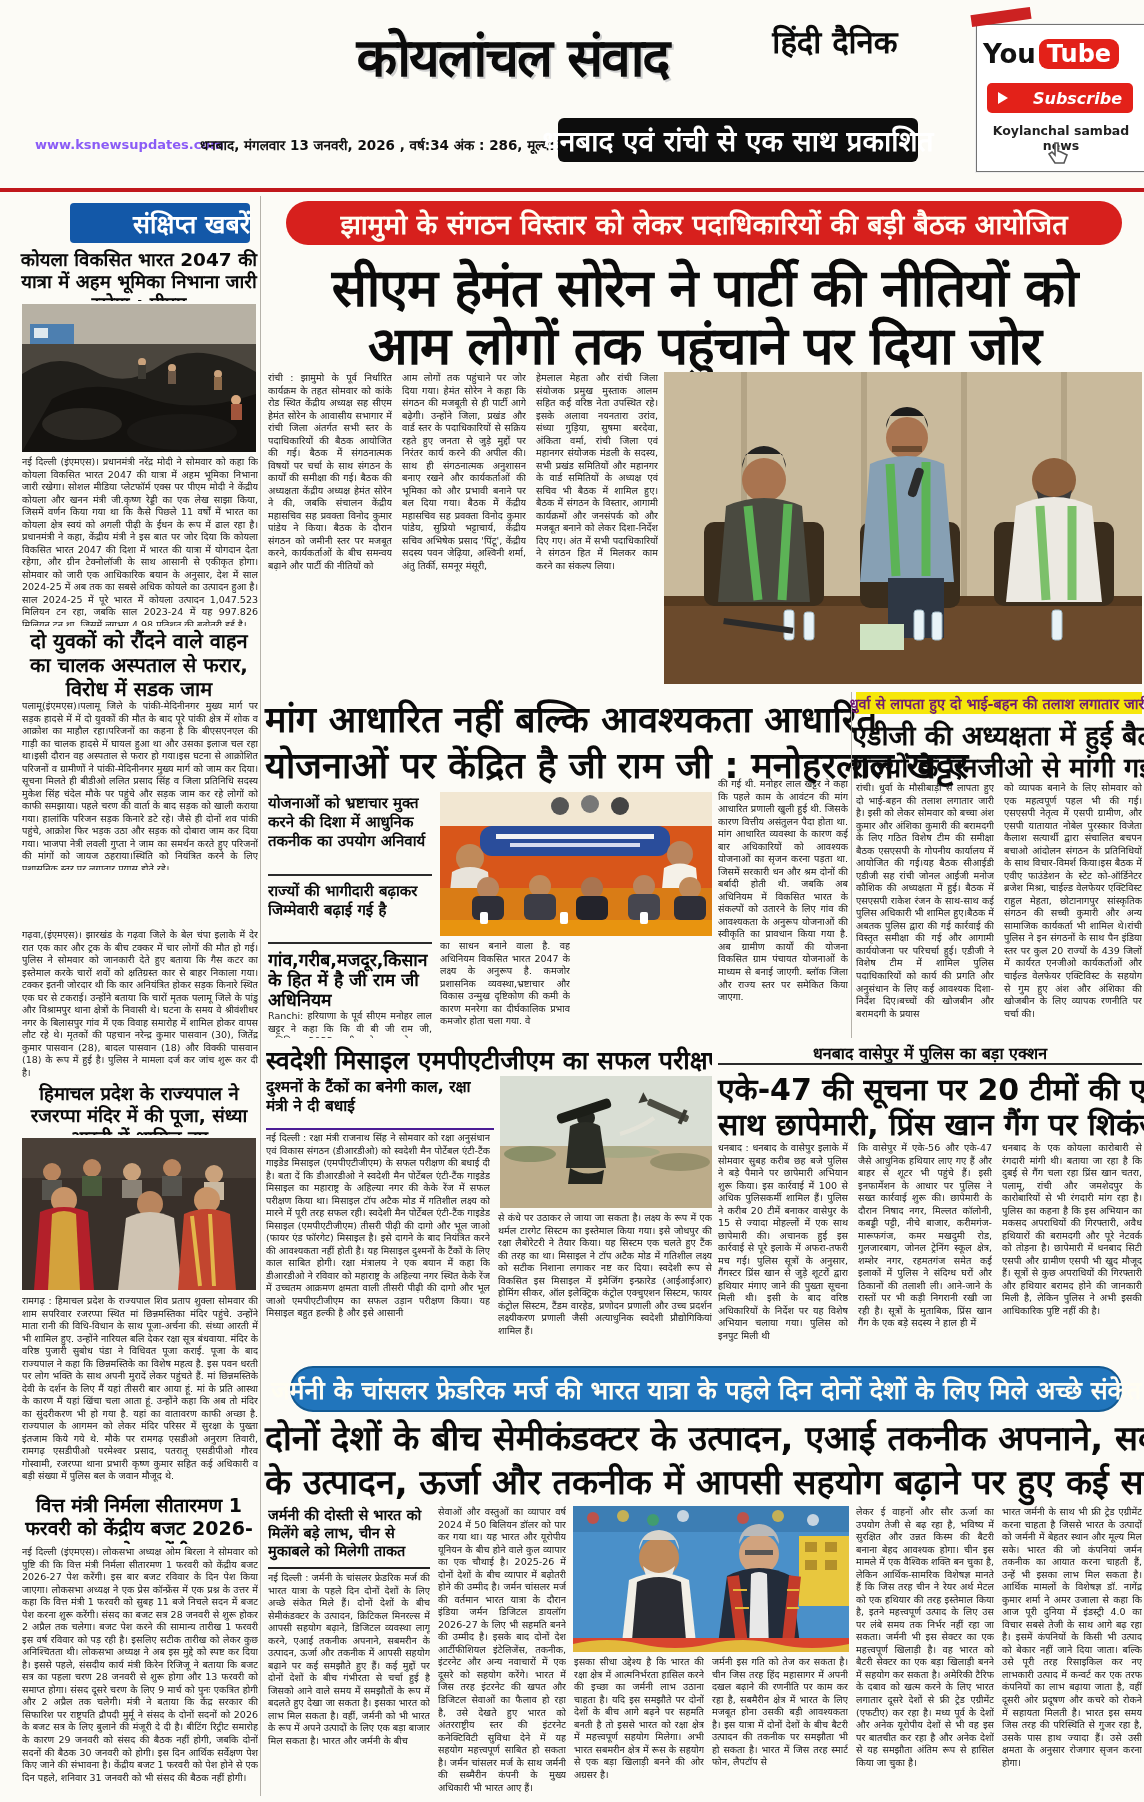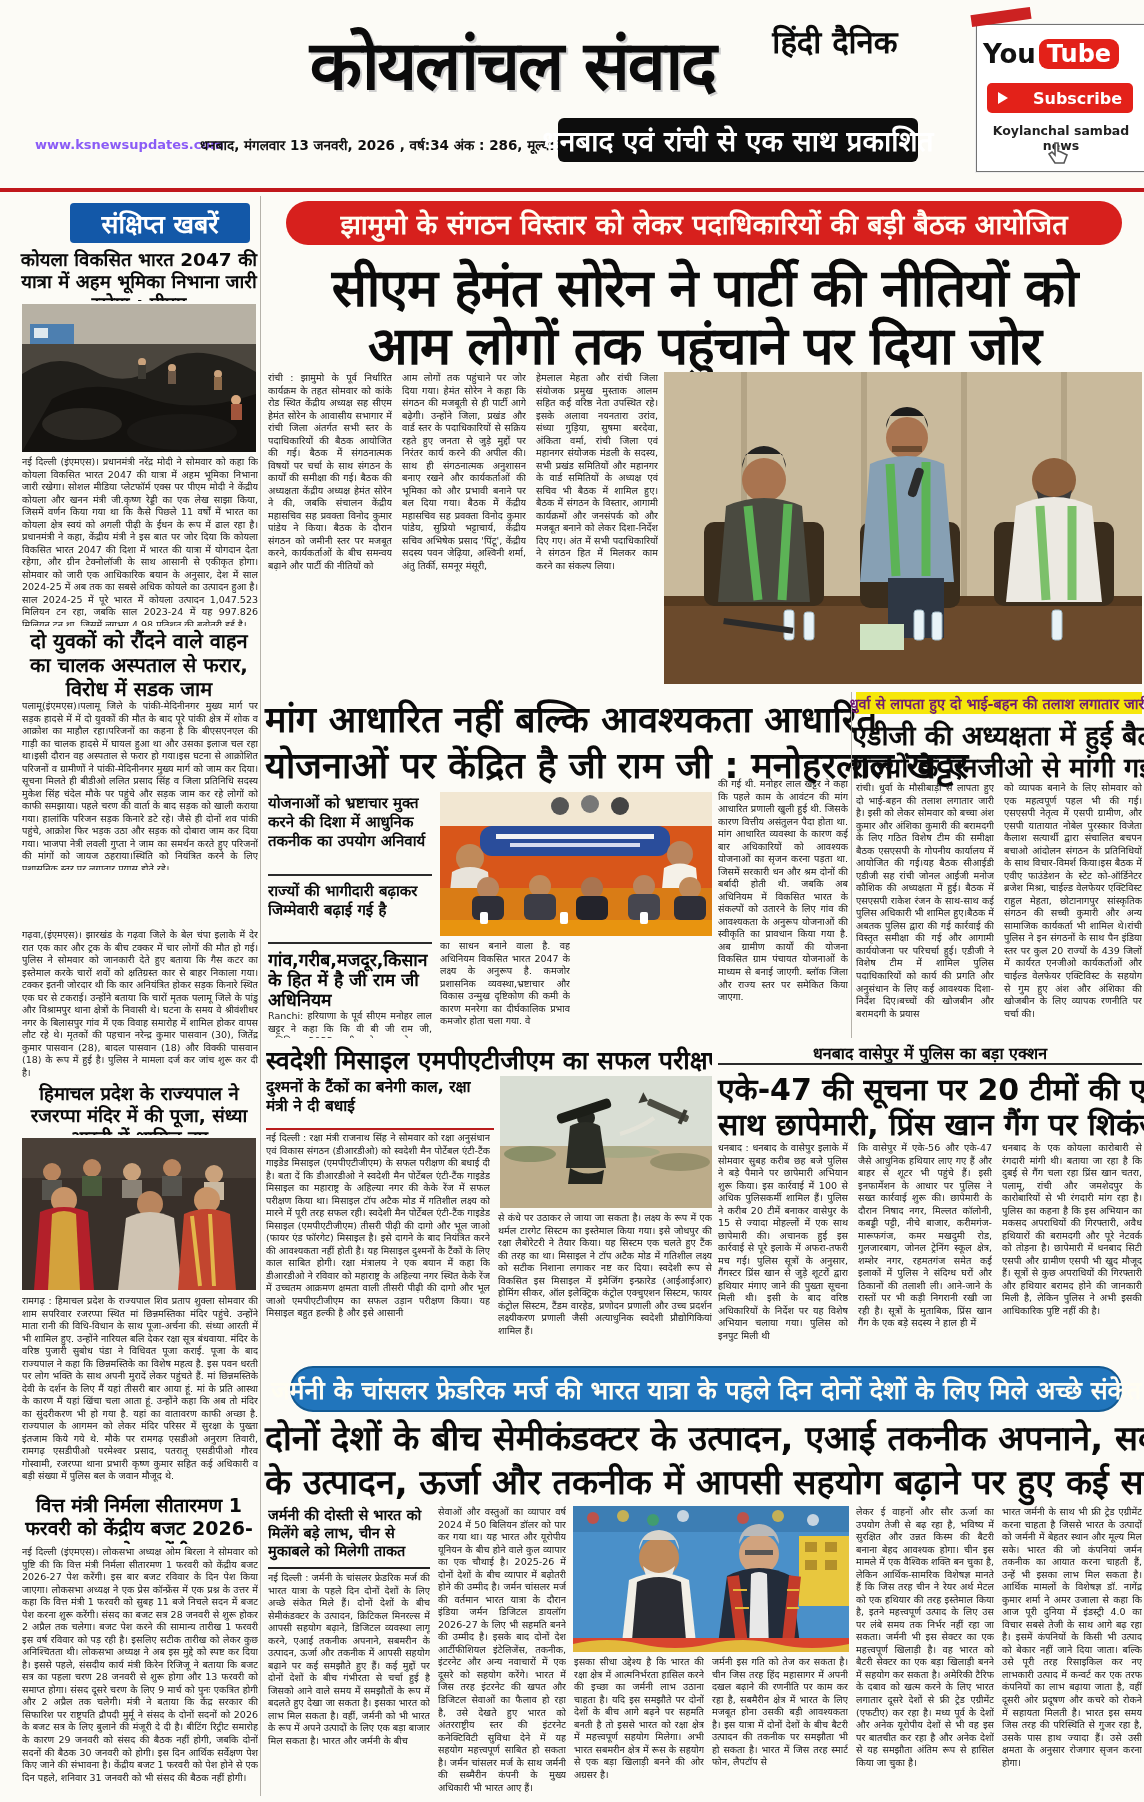--- a/index.html
+++ b/index.html
@@ -17,48 +17,48 @@
   .boldIntro{font-weight:700;font-size:15px;line-height:1.25;color:#0d0d0d;}
   .kickerY{background:#f6e70a;color:#701a75;font-weight:800;display:flex;align-items:center;justify-content:center;}
   svg{display:block;}
 </style>
 </head>
 <body>
 
 <div id="page">
 
   <div class="abs hl" style="left:735px;top:20px;width:200px;font-size:31px;text-align:center;">हिंदी दैनिक</div>
-  <div class="abs hl nowrap" style="left:90px;top:30px;width:845px;font-size:68px;line-height:1.05;text-align:center;letter-spacing:-2px;text-shadow:2px 2px 0 #cfcfcf;">कोयलांचल संवाद</div>
+  <div class="abs hl nowrap" style="left:90px;top:30px;width:845px;font-size:53px;line-height:1.05;text-align:center;letter-spacing:-2px;text-shadow:2px 2px 0 #cfcfcf;">कोयलांचल संवाद</div>
   <div class="abs" style="left:35px;top:137px;font-size:13px;font-weight:700;color:#8b5cf6;">www.ksnewsupdates.com</div>
   <div class="abs nowrap" style="left:200px;top:136px;width:340px;font-size:13.5px;font-weight:700;color:#111;">धनबाद, मंगलवार 13 जनवरी, 2026 , वर्ष:34  अंक : 286, मूल्य:3 रुपए</div>
   <div class="abs" style="left:558px;top:118px;width:360px;height:44px;background:#0d0d0d;border-radius:6px;display:flex;align-items:center;justify-content:center;">
     <span style="color:#fff;font-weight:800;font-size:28px;white-space:nowrap;">धनबाद एवं रांची से एक साथ प्रकाशित</span>
   </div>
 
   <div class="abs" style="left:976px;top:24px;width:168px;height:146px;background:#fff;border:1px solid #737373;box-shadow:0 0 0 1px #eee;">
     <div style="position:absolute;left:-6px;top:-14px;width:60px;height:12px;background:#c22;transform:rotate(-8deg);"></div>
     <div class="abs" style="left:6px;top:14px;display:flex;align-items:center;gap:3px;">
       <span style="font-weight:800;font-size:26px;color:#111;">You</span>
       <span style="background:#e32119;color:#fff;font-weight:800;font-size:24px;border-radius:9px;padding:1px 8px;">Tube</span>
     </div>
-    <div class="abs" style="left:10px;top:58px;width:146px;height:30px;background:#e32119;border-radius:5px;display:flex;align-items:center;justify-content:center;gap:25px;">
+    <div class="abs" style="left:10px;top:58px;width:146px;height:30px;background:#e32119;border-radius:5px;display:flex;align-items:center;justify-content:center;gap:25px;font-style:italic;">
       <span style="width:0;height:0;border-left:10px solid #fff;border-top:6px solid transparent;border-bottom:6px solid transparent;display:inline-block;"></span>
       <span style="color:#fff;font-weight:700;font-size:16px;">Subscribe</span>
     </div>
     <div class="abs" style="left:4px;top:98px;width:160px;text-align:center;font-size:12.5px;font-weight:700;color:#222;">Koylanchal sambad news</div>
     <svg class="abs" style="left:66px;top:114px;" width="30" height="30" viewBox="0 0 30 30">
       <path d="M12 4 v12 l-3-3 -3 2 6 9 h9 l3-8 -6-3 -3-1 v-8 z" fill="#fff" stroke="#555" stroke-width="1.6"></path>
     </svg>
   </div>
 
   <div class="abs" style="left:0;top:188px;width:1144px;height:4px;background:#c0181c;"></div>
 
   <div class="abs vrule" style="left:260px;top:196px;height:1600px;"></div>
 
-  <div class="abs" style="left:70px;top:203px;width:180px;height:40px;background:#1358a8;border-radius:4px;display:flex;align-items:center;justify-content:center;">
+  <div class="abs" style="left:70px;top:203px;width:180px;height:40px;background:#1358a8;border-radius:4px;display:flex;align-items:center;justify-content:flex-end;">
     <span style="color:#fff;font-weight:800;font-size:25px;white-space:nowrap;">संक्षिप्त खबरें</span>
   </div>
 
   <div class="abs sideHead" style="left:20px;top:249px;width:238px;height:52px;font-size:18.5px;overflow:hidden;">कोयला विकसित भारत 2047 की यात्रा में अहम भूमिका निभाना जारी रखेगा : पीएम</div>
 
   <div class="abs" style="left:22px;top:304px;width:234px;height:148px;">
     <svg width="234" height="148" viewBox="0 0 234 148">
       <rect width="234" height="148" fill="#8a8478"></rect>
       <rect width="234" height="42" fill="#b7b1a4"></rect>
       <rect x="8" y="20" width="44" height="26" fill="#4d7fb0"></rect>
@@ -223,21 +223,21 @@
 
   <div class="abs kickerY" style="left:856px;top:692px;width:286px;height:22px;">
     <span style="font-size:14.5px;white-space:nowrap;">धुर्वा से लापता हुए दो भाई-बहन की तलाश लगातार जारी</span>
   </div>
   <div class="abs hl nowrap center" style="left:852px;top:716px;width:292px;font-size:27px;">एडीजी की अध्यक्षता में हुई बैठक, 20</div>
   <div class="abs hl nowrap center" style="left:852px;top:748px;width:292px;font-size:27px;">राज्यों के एनजीओ से मांगी गई मदद</div>
   <div class="abs bt" style="left:856px;top:782px;width:138px;height:256px;">रांची। धुर्वा के मौसीबाड़ी से लापता हुए दो भाई-बहन की तलाश लगातार जारी है। इसी को लेकर सोमवार को बच्चा अंश कुमार और अंशिका कुमारी की बरामदगी के लिए गठित विशेष टीम की समीक्षा बैठक एसएसपी के गोपनीय कार्यालय में आयोजित की गई।यह बैठक सीआईडी एडीजी सह रांची जोनल आईजी मनोज कौशिक की अध्यक्षता में हुई। बैठक में एसएसपी राकेश रंजन के साथ-साथ कई पुलिस अधिकारी भी शामिल हुए।बैठक में अबतक पुलिस द्वारा की गई कार्रवाई की विस्तृत समीक्षा की गई और आगामी कार्ययोजना पर परिचर्चा हुई। एडीजी ने विशेष टीम में शामिल पुलिस पदाधिकारियों को कार्य की प्रगति और अनुसंधान के लिए कई आवश्यक दिशा-निर्देश दिए।बच्चों की खोजबीन और बरामदगी के प्रयास</div>
   <div class="abs bt" style="left:1004px;top:782px;width:138px;height:256px;">को व्यापक बनाने के लिए सोमवार को एक महत्वपूर्ण पहल भी की गई। एसएसपी नेतृत्व में एसपी ग्रामीण, और एसपी यातायात नोबेल पुरस्कार विजेता कैलाश सत्यार्थी द्वारा संचालित बचपन बचाओ आंदोलन संगठन के प्रतिनिधियों के साथ विचार-विमर्श किया।इस बैठक में एवीए फाउंडेशन के स्टेट को-ऑर्डिनेटर ब्रजेश मिश्रा, चाईल्ड वेलफेयर एक्टिविस्ट राहुल मेहता, छोटानागपुर सांस्कृतिक संगठन की सच्ची कुमारी और अन्य सामाजिक कार्यकर्ता भी शामिल थे।रांची पुलिस ने इन संगठनों के साथ पैन इंडिया स्तर पर कुल 20 राज्यों के 439 जिलों में कार्यरत एनजीओ कार्यकर्ताओं और चाईल्ड वेलफेयर एक्टिविस्ट के सहयोग से गुम हुए अंश और अंशिका की खोजबीन के लिए व्यापक रणनीति पर चर्चा की।</div>
 
   <div class="abs hl nowrap" style="left:266px;top:1042px;width:446px;font-size:25px;overflow:hidden;">स्वदेशी मिसाइल एमपीएटीजीएम का सफल परीक्षण</div>
-  <div class="abs hl" style="left:266px;top:1078px;width:228px;height:46px;font-size:15.5px;line-height:1.25;border-bottom:2px solid #b91c1c;padding-bottom:4px;overflow:hidden;">दुश्मनों के टैंकों का बनेगी काल, रक्षा मंत्री ने दी बधाई</div>
+  <div class="abs hl" style="left:266px;top:1078px;width:228px;height:46px;font-size:15.5px;line-height:1.25;border-bottom:2px solid #4c1d95;padding-bottom:4px;overflow:hidden;">दुश्मनों के टैंकों का बनेगी काल, रक्षा मंत्री ने दी बधाई</div>
 
   <div class="abs" style="left:500px;top:1076px;width:212px;height:132px;">
     <svg width="212" height="132" viewBox="0 0 212 132">
       <rect width="212" height="132" fill="#d9ded4"></rect>
       <rect y="70" width="212" height="62" fill="#bcac8a"></rect>
       <ellipse cx="30" cy="78" rx="26" ry="8" fill="#8a8f68"></ellipse>
       <ellipse cx="180" cy="86" rx="30" ry="9" fill="#97906c"></ellipse>
       <ellipse cx="120" cy="76" rx="40" ry="6" fill="#a7a884"></ellipse>
 
       <circle cx="86" cy="42" r="9" fill="#23251f"></circle>

